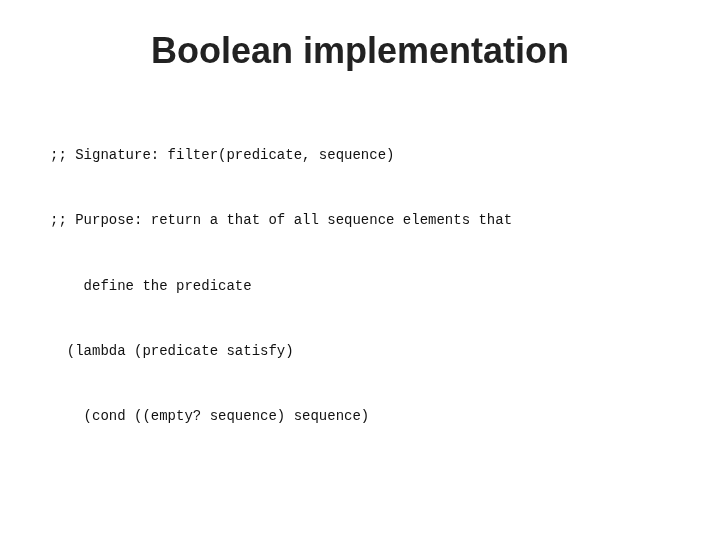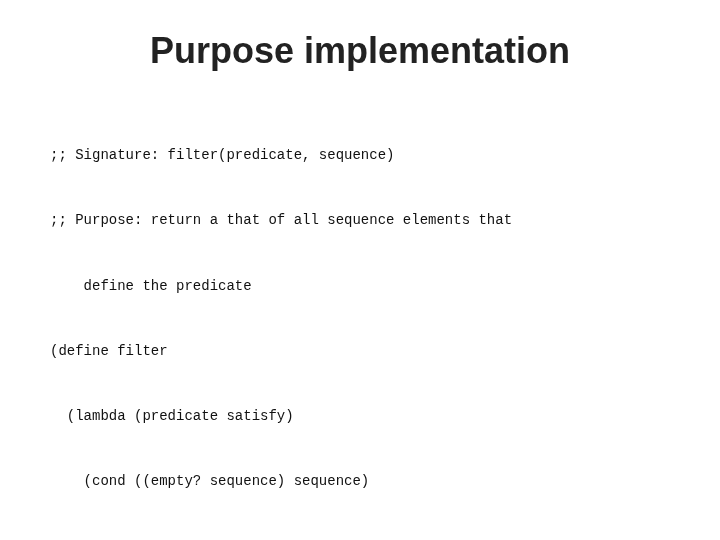--- a/index.html
+++ b/index.html
@@ -43,27 +43,26 @@
     }
 
     .code-line {
       display: block;
     }
   </style>
 </head>
 <body>
 
 <div class="slide-container">
-  <h1 class="slide-title">Purpose implementation</h1>
+  <h1 class="slide-title">Boolean implementation</h1>
 
   <div class="code-block">
     <span class="code-line">;; Signature: filter(predicate, sequence)</span>
     <span class="code-line">;; Purpose: return a that of all sequence elements that</span>
     <span class="code-line">    define the predicate</span>
-    <span class="code-line">(define filter</span>
     <span class="code-line">  (lambda (predicate satisfy)</span>
     <span class="code-line">    (cond ((empty? sequence) sequence)</span>
     
     
     
     
     
   </div>
 </div>
 

